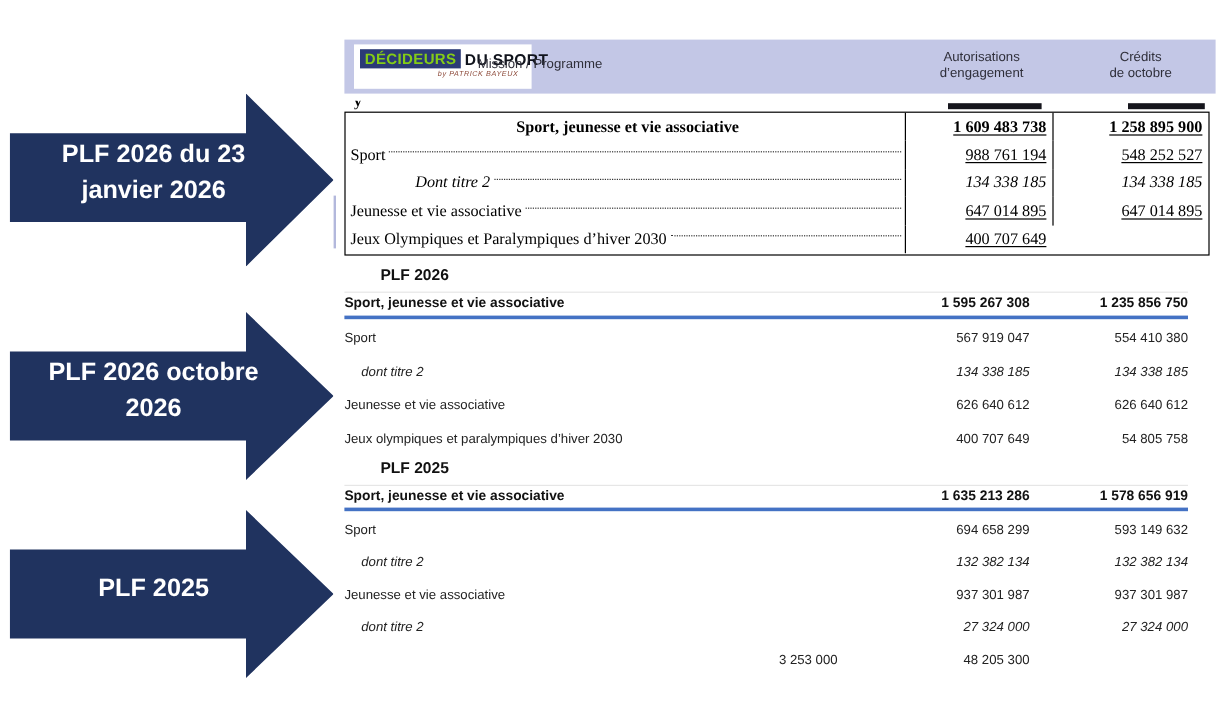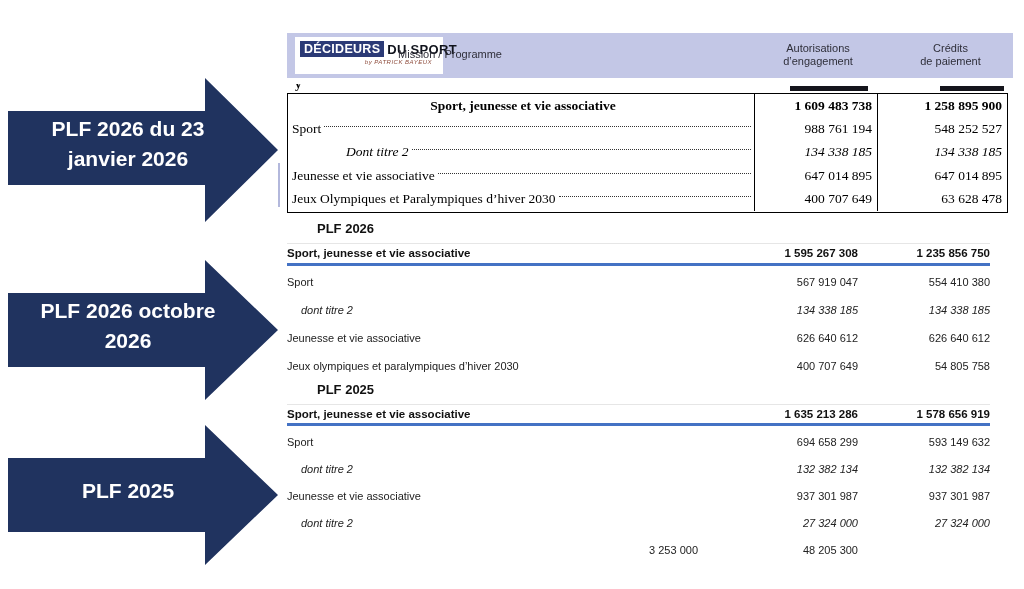--- a/index.html
+++ b/index.html
@@ -18,21 +18,21 @@
   .arrow3 .arrow-shape { clip-path:polygon(0 33px,197px 33px,197px 0,270px 70px,197px 140px,197px 107px,0 107px); }
   .arrow-text { position:absolute; left:0; top:33px; width:240px; height:66px;
                 display:flex; flex-direction:column; justify-content:center; align-items:center;
                 color:#ffffff; font-size:21px; font-weight:bold; line-height:30px; text-align:center; }
 
   
   .band { position:absolute; left:287px; top:33px; width:726px; height:45px; background:#c3c7e6; }
   .logo { position:absolute; left:295px; top:37px; width:148px; height:37px; background:#ffffff;
           padding:4px 5px 2px 5px; }
   .logo-line1 { display:flex; align-items:center; gap:3px; white-space:nowrap; }
-  .logo-decideurs { background:#2b3a76; color:#ffffff; font-weight:bold; font-size:12.5px;
+  .logo-decideurs { background:#2b3a76; color:#84cc16; font-weight:bold; font-size:12.5px;
                     padding:1px 4px; letter-spacing:.3px; }
   .logo-dusport { color:#10131c; font-weight:bold; font-size:13px; letter-spacing:.3px; }
   .logo-byline { text-align:right; font-size:6px; font-style:italic; color:#8d4a3a;
                  letter-spacing:.5px; margin-top:2px; padding-right:6px; }
   .band-label { position:absolute; font-size:11px; line-height:13px; color:#2f2f3a; text-align:center; }
   .band-mission { left:385px; top:48px; width:130px; }
   .band-ae { left:763px; top:42px; width:110px; }
   .band-cp { left:898px; top:42px; width:105px; }
 
   
@@ -46,21 +46,21 @@
   .rem-bar-ae { left:503px; width:78px; }
   .rem-bar-cp { left:653px; width:64px; }
   .pdf-box { position:absolute; left:287px; top:93px; width:721px; height:120px;
              border:1.5px solid #000; font-family:"Liberation Serif", serif; font-size:13.5px; color:#000; }
   .prow { display:grid; grid-template-columns:1fr 123px 130px; height:23.4px; }
   .pcell { display:flex; align-items:center; overflow:hidden; }
   .plabel { padding-left:4px; }
   .plabel-center { justify-content:center; font-weight:bold; }
   .pnum { justify-content:flex-end; padding-right:5px; border-left:1.5px solid #000; white-space:nowrap; }
   .pnum-bold { font-weight:bold; }
-  .u { text-decoration-thickness:1px; text-underline-offset:2px; }
+  .u { text-decoration:underline; text-decoration-thickness:1px; text-underline-offset:2px; }
   .pitalic { font-style:italic; }
   .pindent { padding-left:58px; }
   .leader { flex:1; border-bottom:1.6px dotted #333; margin:0 3px 5px 3px; min-width:10px; }
 
   
   .sec-title { position:absolute; left:287px; font-size:13px; font-weight:bold; color:#111;padding-left:30px; }
   .sec-head { position:absolute; left:287px; width:703px; display:grid;
               grid-template-columns:1fr 160px 132px; font-size:11.5px; font-weight:bold; color:#111;
               border-top:1px solid #e6e6e6; padding-top:3px; }
   .blue-rule { position:absolute; left:287px; width:703px; height:2.5px; background:#4472c4; }
@@ -104,21 +104,21 @@
     </div>
     <div class="logo-byline">by PATRICK BAYEUX</div>
   </div>
   <div class="band-label band-mission">Mission / Programme</div>
   <div class="band-label band-ae">
     <div>Autorisations</div>
     <div>d’engagement</div>
   </div>
   <div class="band-label band-cp">
     <div>Crédits</div>
-    <div>de paiement</div>
+    <div>de octobre</div>
   </div>
 
   <div class="edge-tick"></div>
 
   <div class="pdf-remnant">
     <span class="rem-y">y</span>
     <div class="rem-bar rem-bar-ae"></div>
     <div class="rem-bar rem-bar-cp"></div>
   </div>
 
@@ -168,23 +168,20 @@
           <span class="u">647 014 895</span>
         </div>
     </div>
     <div class="prow">
       <div class="pcell plabel">
           <span>Jeux Olympiques et Paralympiques d’hiver 2030</span>
           <span class="leader"></span>
         </div>
       <div class="pcell pnum">
           <span class="u">400 707 649</span>
-        </div>
-      <div class="pcell pnum">
-          <span class="u">63 628 478</span>
         </div>
     </div>
   </div>
 
   <div class="sec-title" style="top:221px;">PLF 2026</div>
   <div class="sec-head" style="top:243px;">
     <span>Sport, jeunesse et vie associative</span>
     <span class="snum">1 595 267 308</span>
     <span class="snum">1 235 856 750</span>
   </div>

